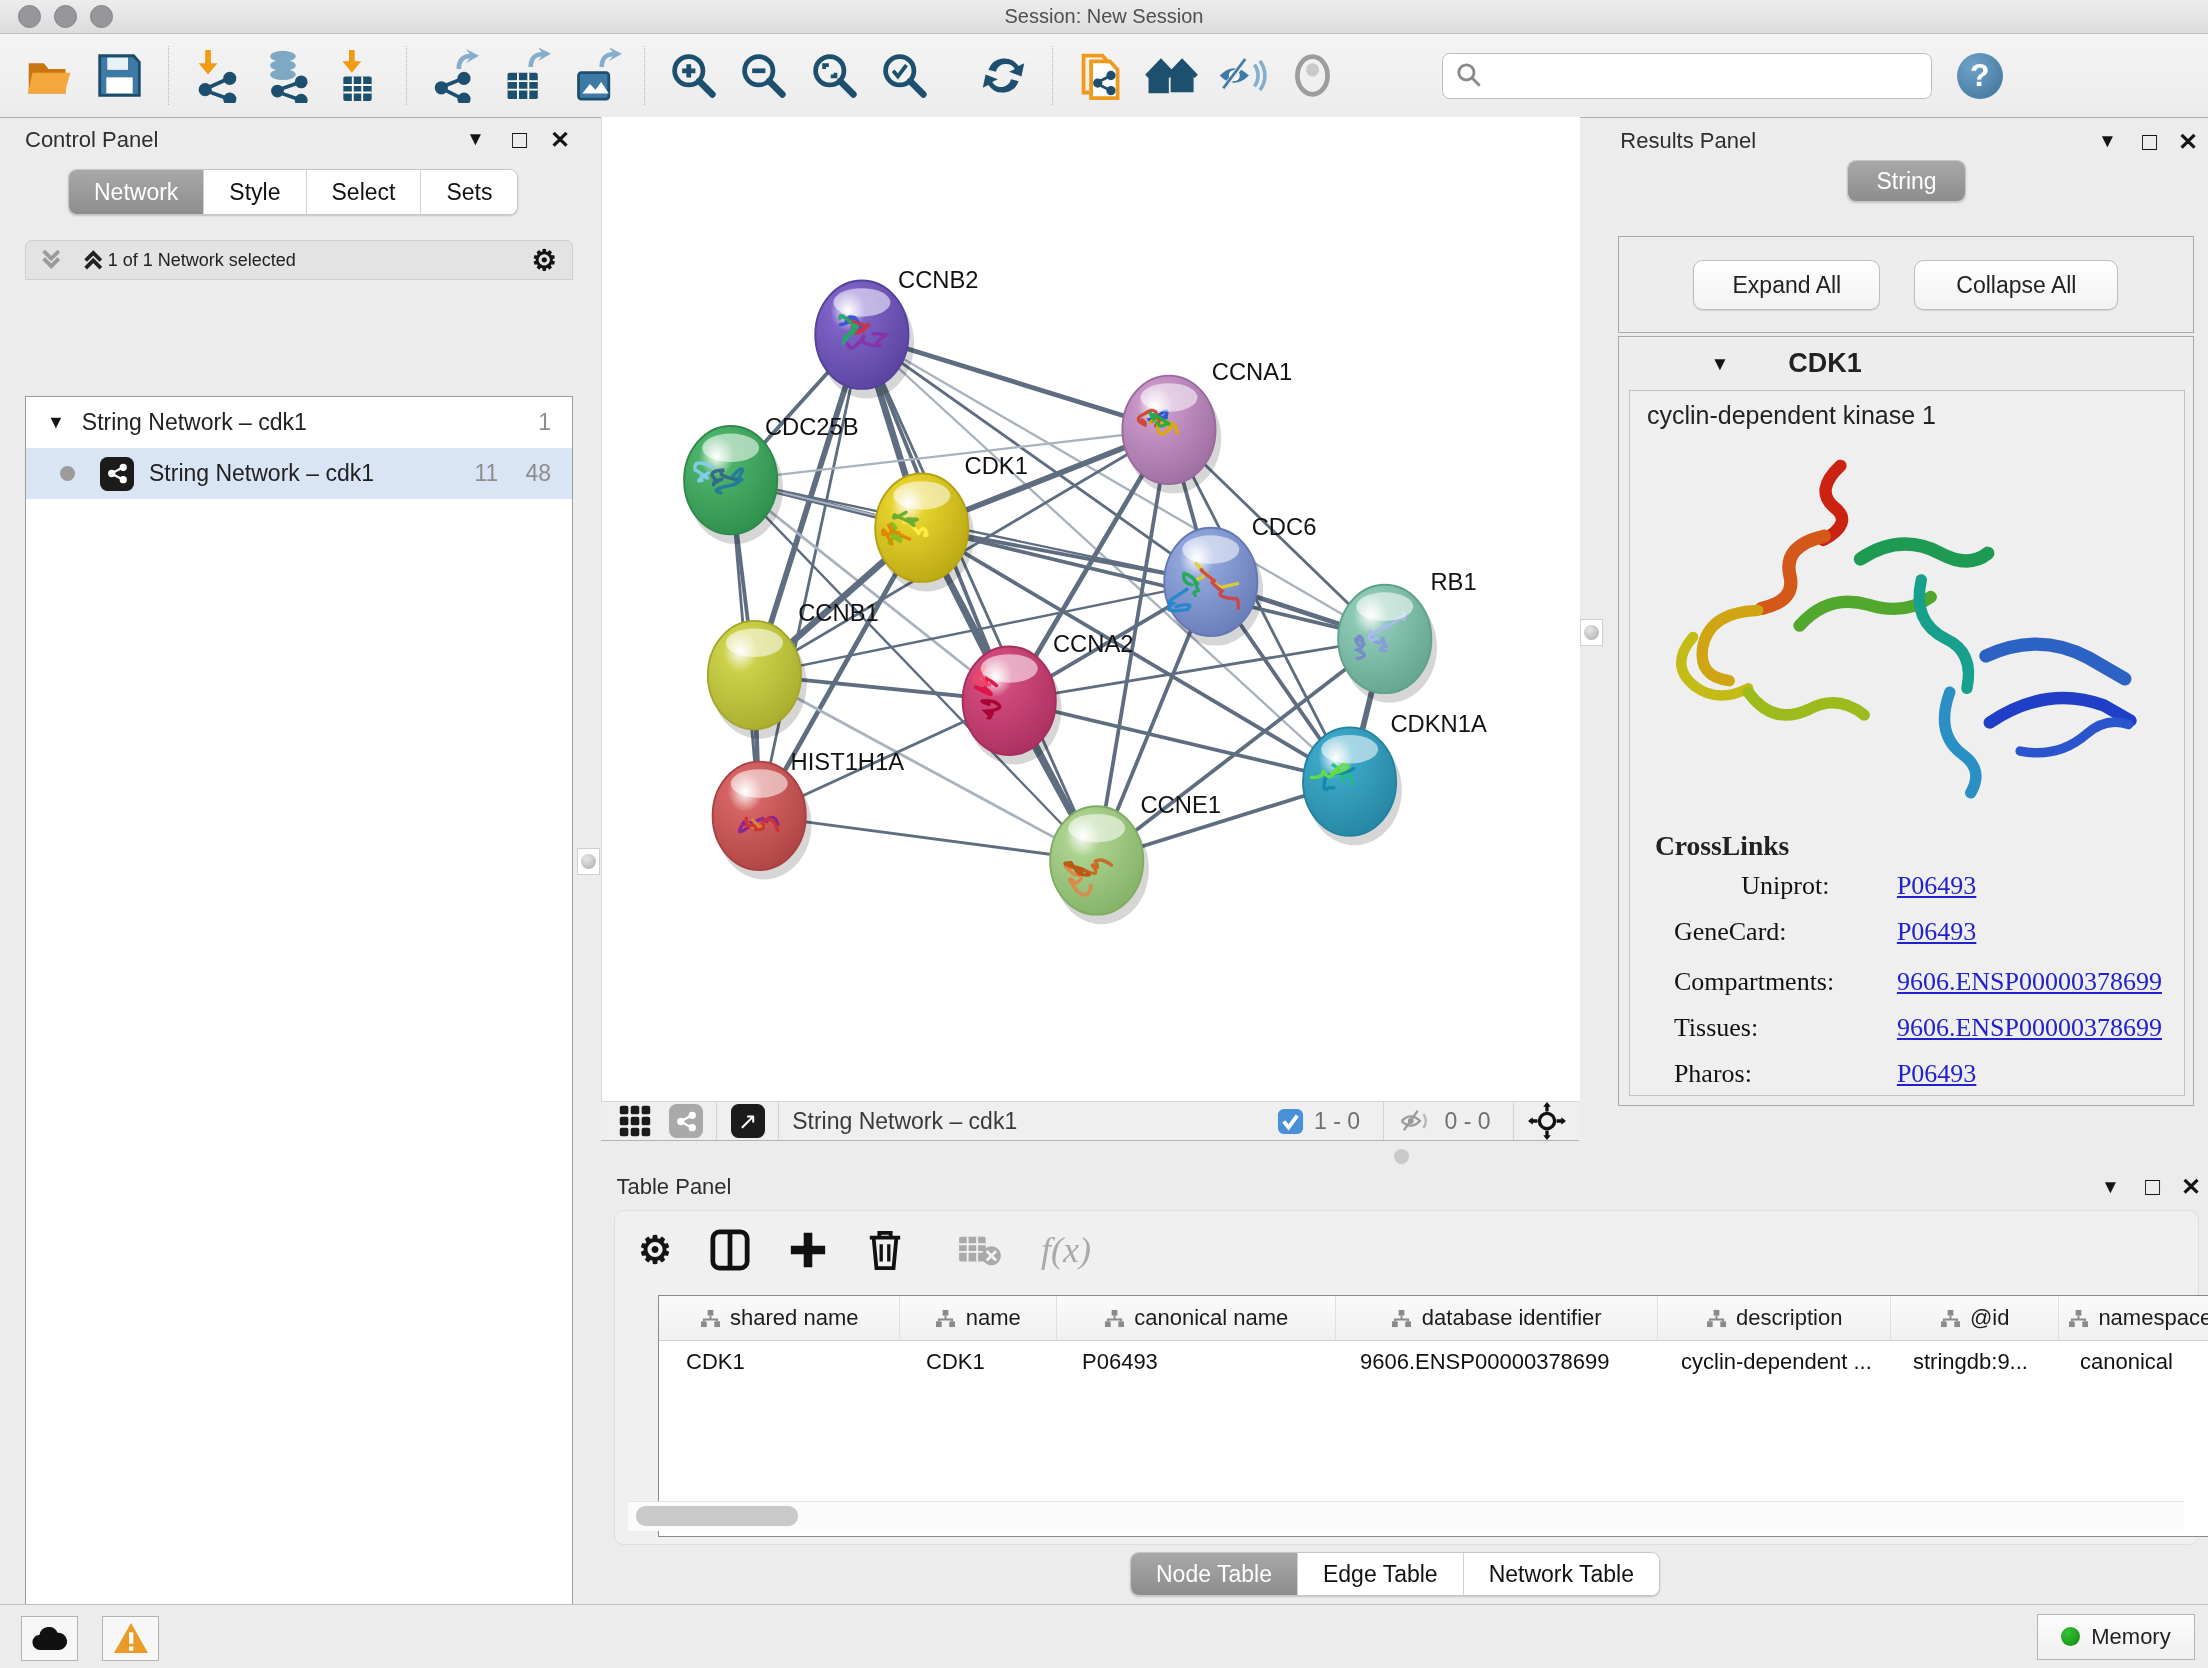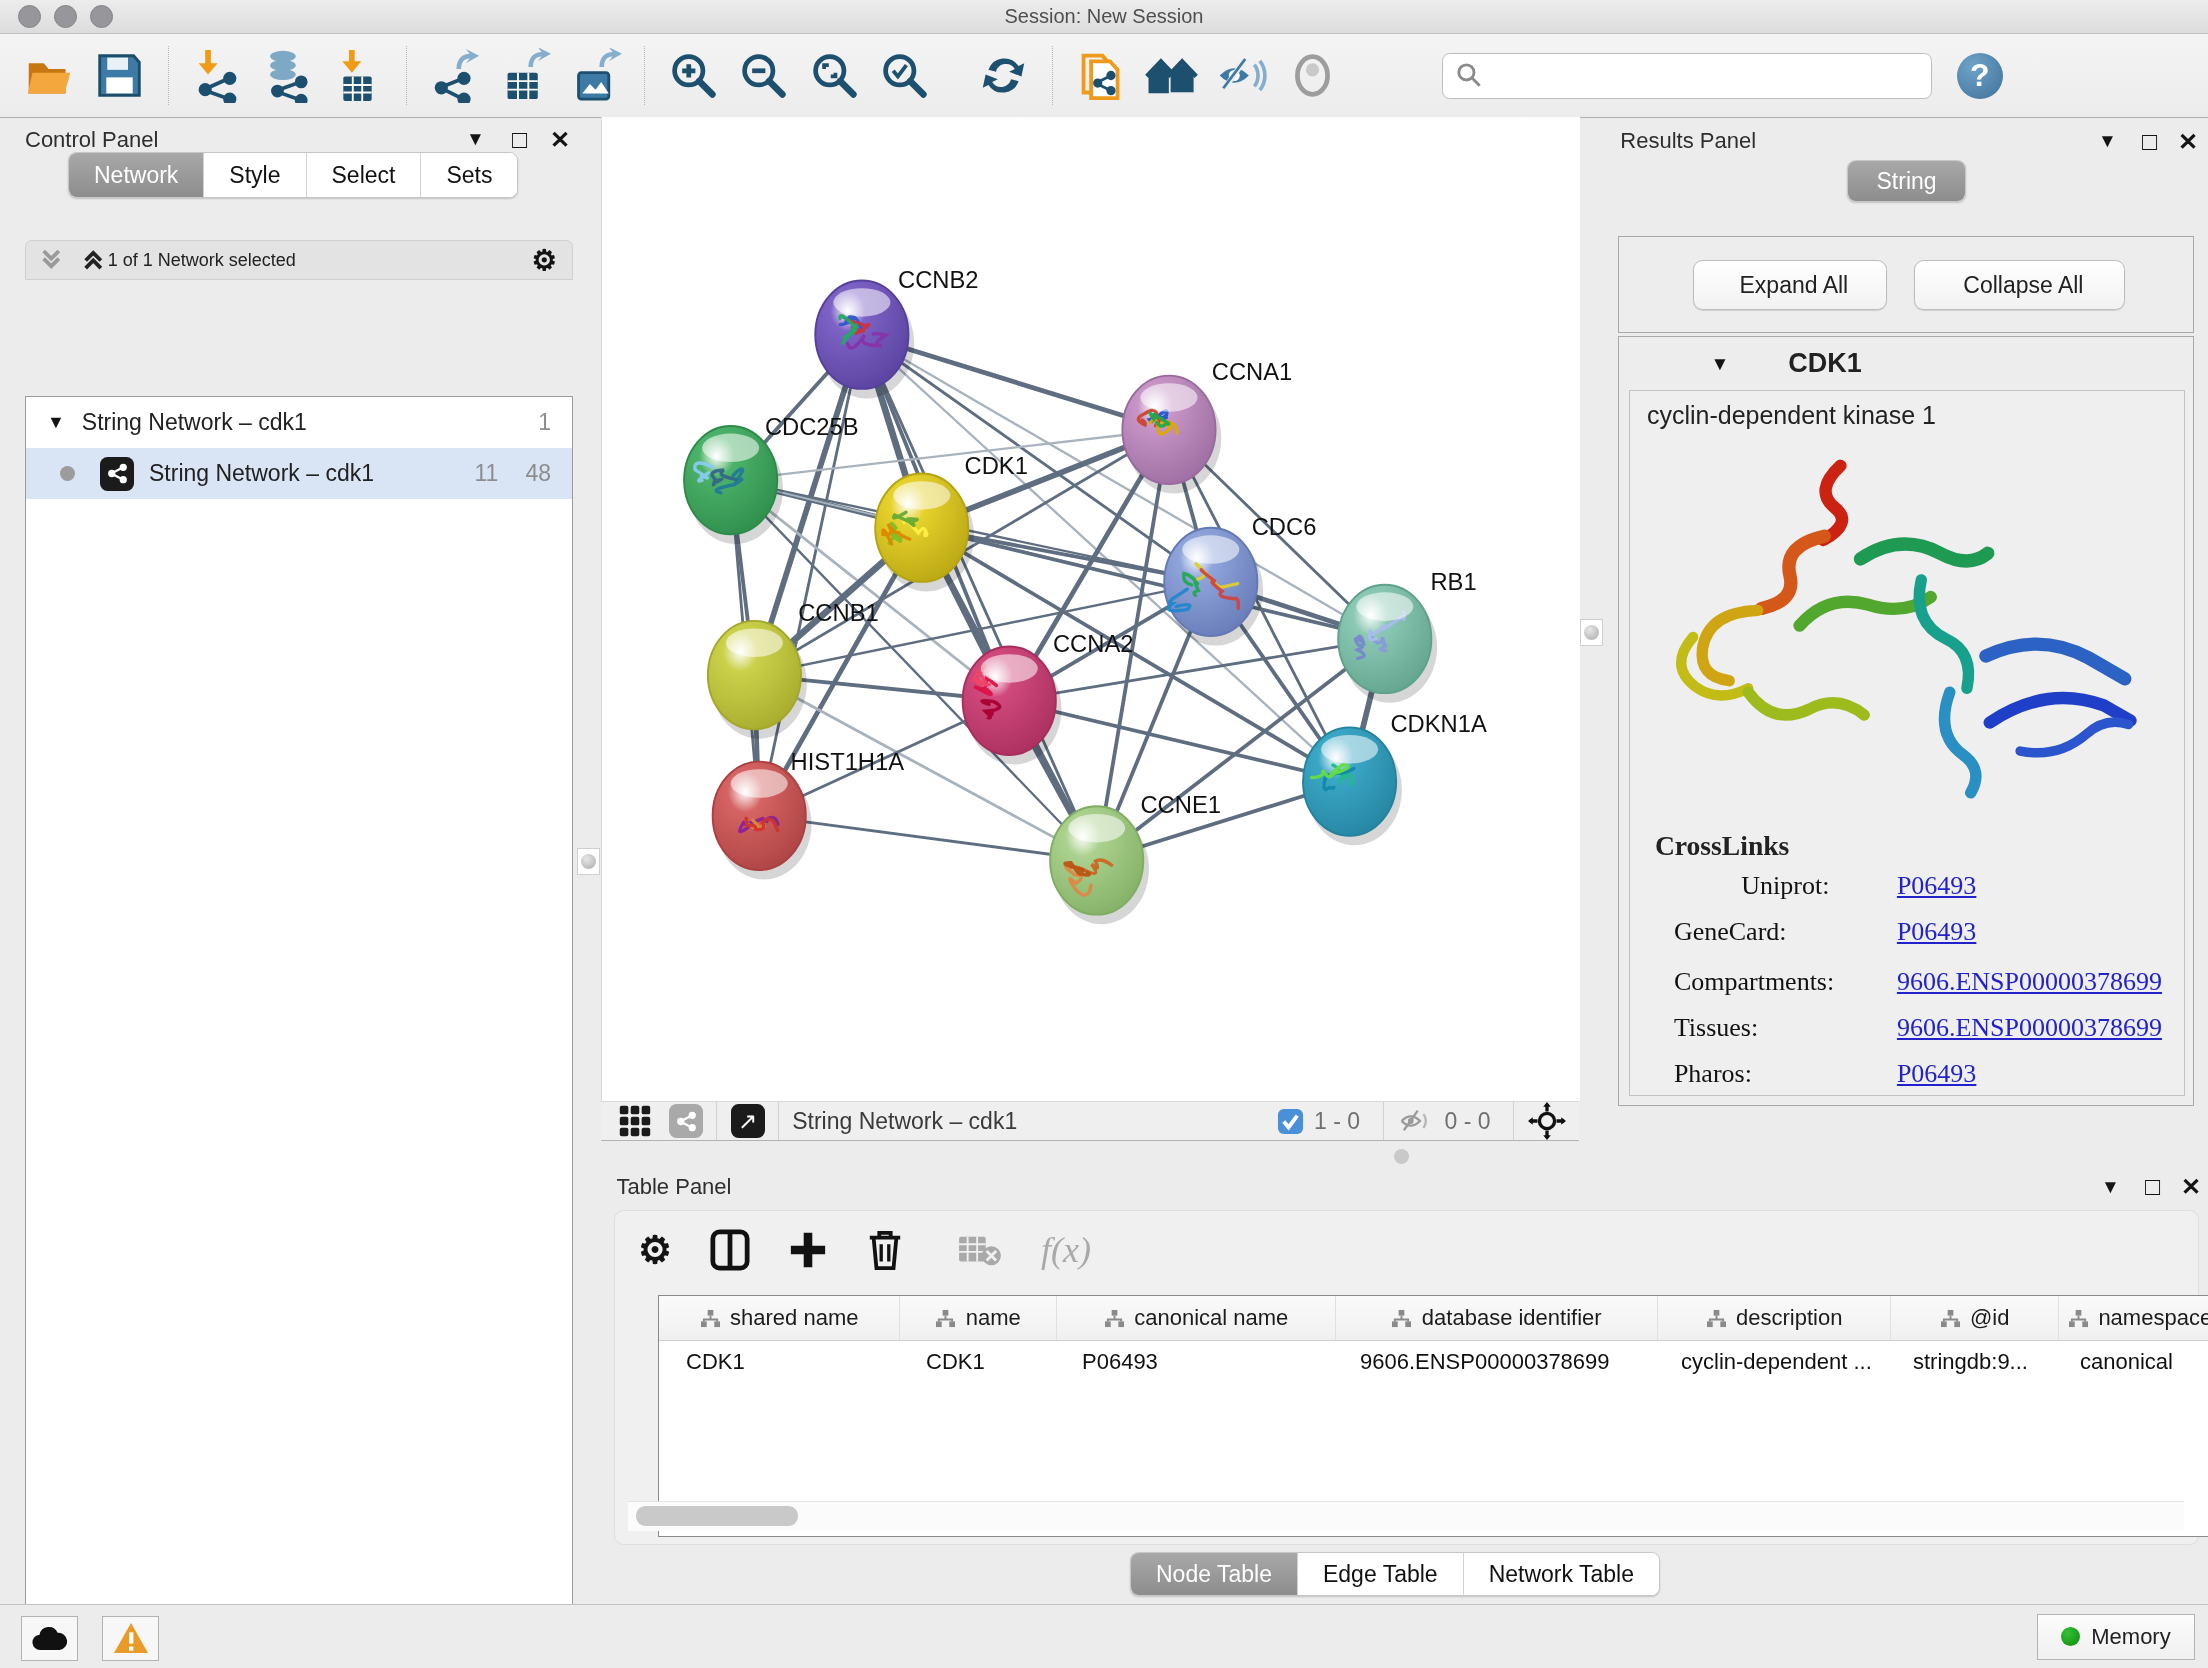--- a/index.html
+++ b/index.html
@@ -42,21 +42,21 @@
   .netcanvas{left:601px;top:117px;width:978px;height:984px;background:#fff;border-left:1px solid #dadada;}
   .netbar{left:601px;top:1101px;width:978px;height:38px;background:#efefef;border-top:1px solid #d8d8d8;
           border-bottom:1.9px solid #b2b2b2;display:flex;align-items:center;}
   .nb-sep{width:0;height:38px;border-left:1px solid #d2d2d2;margin:0 13.3px;}
   .nb-txt{font-size:23px;color:#6f6f6f;}
   .handle{background:#fff;border:1px solid #cfcfcf;display:flex;align-items:center;justify-content:center;}
   .knob{width:15px;height:15px;border-radius:50%;background:radial-gradient(circle at 38% 32%,#e6e6e6,#ababab);}
   
   .rbox{border:1.9px solid #a9a9a9;background:#ededed;}
   .rbtn{height:48px;border:1.9px solid #bcbcbc;border-radius:9.5px;background:linear-gradient(#ffffff,#f2f2f2);
-        font-size:23px;display:flex;align-items:center;justify-content:center;box-shadow:0 1px 1px rgba(0,0,0,.12);padding-left:7px;}
+        font-size:23px;display:flex;align-items:center;justify-content:center;box-shadow:0 1px 1px rgba(0,0,0,.12);}
   .innerbox{border:1px solid #c2c2c2;background:#efefef;}
   .serif{font-family:"Liberation Serif", serif;}
   .xl-label{font-size:26px;color:#111;}
   .xl-link{font-size:26px;color:#2222cc;text-decoration:underline;}
   
   .tp-card{left:614px;top:1210px;width:1583px;height:333px;background:#f0f0f0;border:1px solid #dedede;border-radius:9.5px;}
   .tp-table{left:658px;top:1295px;width:1560px;height:240px;background:#fff;border:1.9px solid #8a8a8a;overflow:hidden;}
   .thead{display:flex;background:linear-gradient(#fafafa,#f0f0f0);border-bottom:1px solid #cfcfcf;height:44px;}
   .th{display:flex;align-items:center;justify-content:center;gap:9.5px;font-size:22px;color:#1c1c1c;
       border-right:1px solid #e0e0e0;flex:none;position:relative;overflow:hidden;white-space:nowrap;}
@@ -244,21 +244,21 @@
   </div>
   <div class="helpbtn">?</div>
 </div>
 
 <div class="abs" style="left:0;top:117px;width:597px;height:1460px">
   <div class="abs panel-title" style="left:25px;top:9.5px">Control Panel</div>
   <div class="abs glyph" style="left:466px;top:11.4px;font-size:19px">▼</div>
   <div class="abs glyph" style="left:512px;top:7.6px;font-size:25px">□</div>
   <div class="abs glyph" style="left:550px;top:8.6px;font-size:24px">✕</div>
 
-  <div class="abs tabset" style="left:68px;top:35px">
+  <div class="abs tabset" style="left:68px;top:52px">
     <div class="tabseg active">Network</div>
     <div class="tabseg">Style</div>
     <div class="tabseg">Select</div>
     <div class="tabseg">Sets</div>
   </div>
 
   <div class="abs selbar" style="top:123px">
     <svg width="28.5" height="27" viewBox="0 0 30 28" style="margin-left:11.4px">
       <path d="M7 4 15 12 23 4 M7 12 15 20 23 12" stroke="#9a9a9a" stroke-width="4" fill="none"></path>
     </svg>

